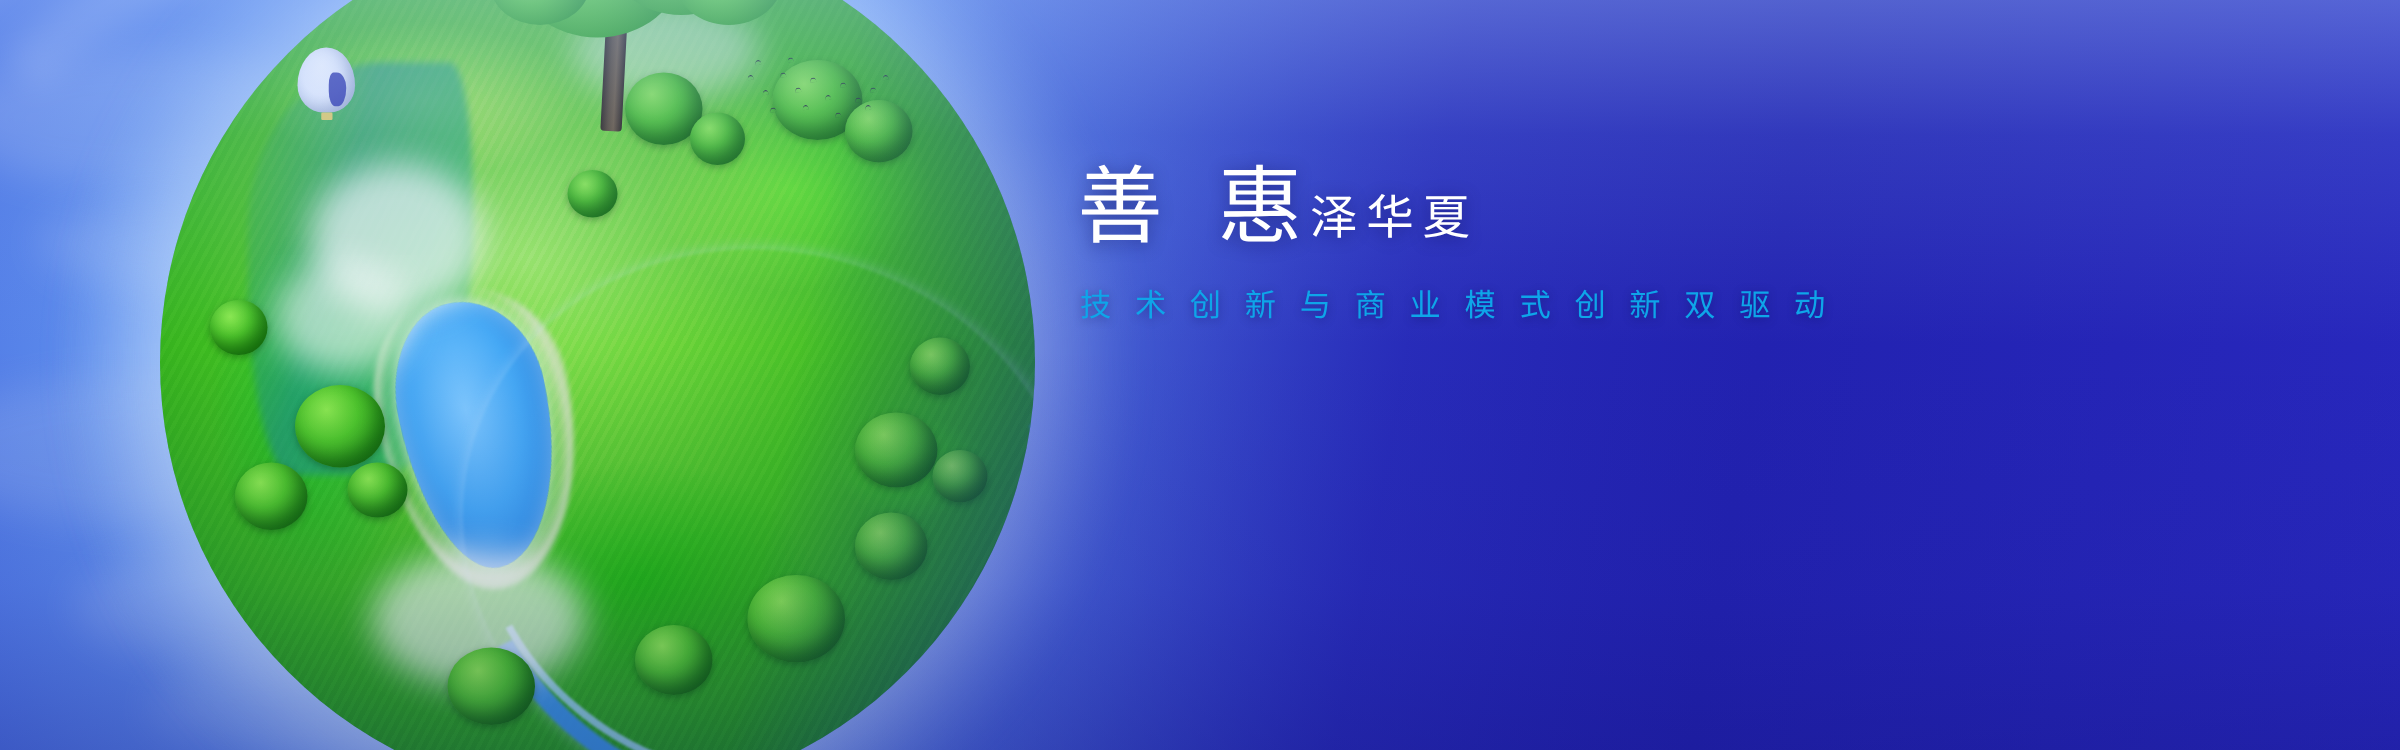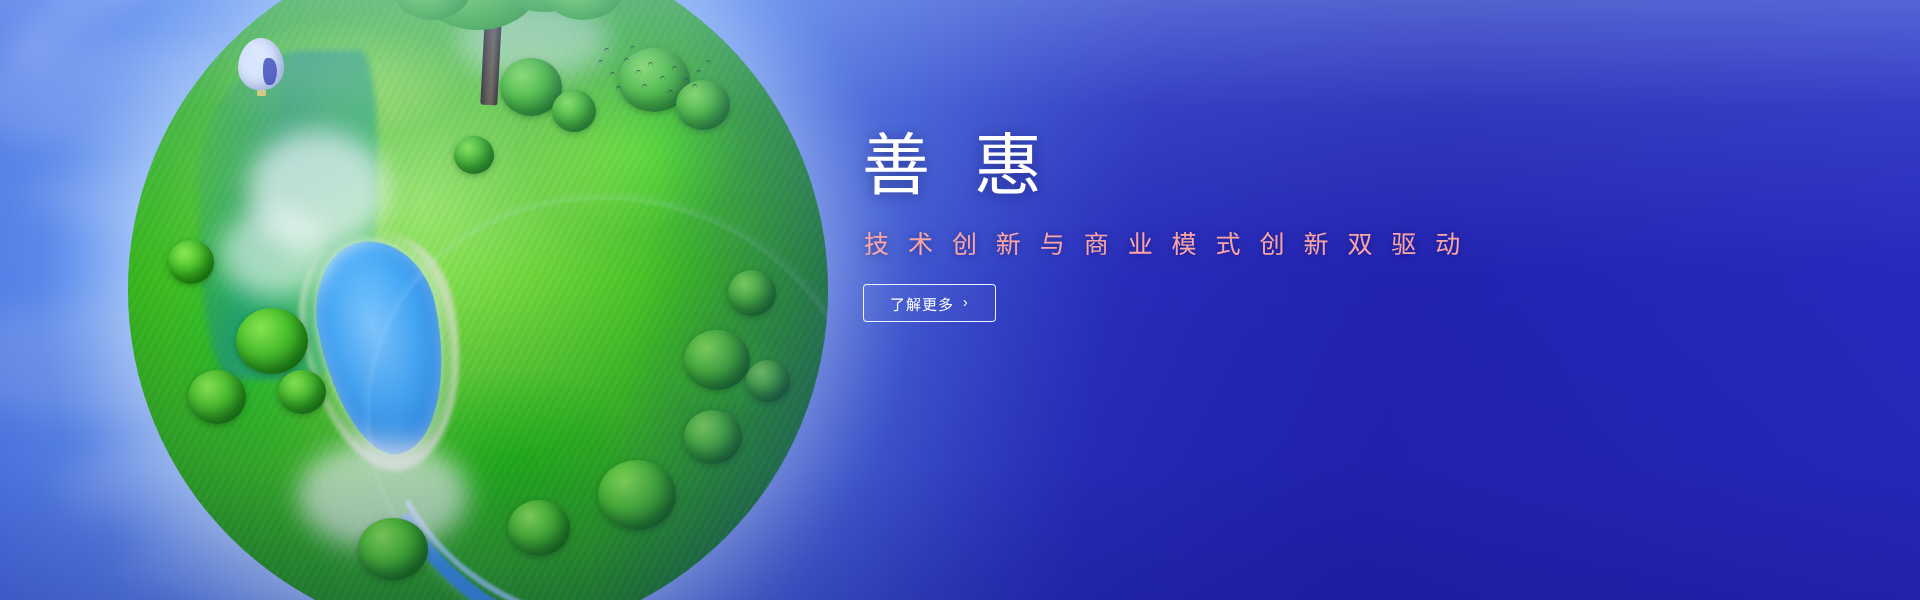--- a/index.html
+++ b/index.html
@@ -284,21 +284,21 @@
     font-size: 38px;
     line-height: 1;
     font-weight: 400;
     letter-spacing: 7px;
     padding-bottom: 6px;
     padding-left: 6px;
   }
   .hl-gap { width: 44px; }
 
   .subtitle {
-    color: #fca5a5;
+    color: #0ea5e9;
     font-size: 25px;
     letter-spacing: 6px;
     font-weight: 400;
     margin-top: 24px;
     margin-left: 2px;
     text-shadow: 0 1px 8px rgba(10,10,70,0.4);
     white-space: nowrap;
   }
 
   .desc {
@@ -429,24 +429,21 @@
 
   <div class="bg-right-wash"></div>
   <div class="bg-top-light"></div>
 
   <div class="content">
 
     <div class="headline">
       <span class="hl-big">善</span>
       <span class="hl-gap"></span>
       <span class="hl-big">惠</span>
+      <span class="hl-small">泽华夏</span>
     </div>
 
     <div class="subtitle">技 术 创 新 与 商 业 模 式 创 新 双 驱 动</div>
 
 
-    <div class="cta">
-      <span>了解更多</span>
-      <span class="cta-arrow">›</span>
-    </div>
 
   </div>
 </div>
 
 </body></html>

